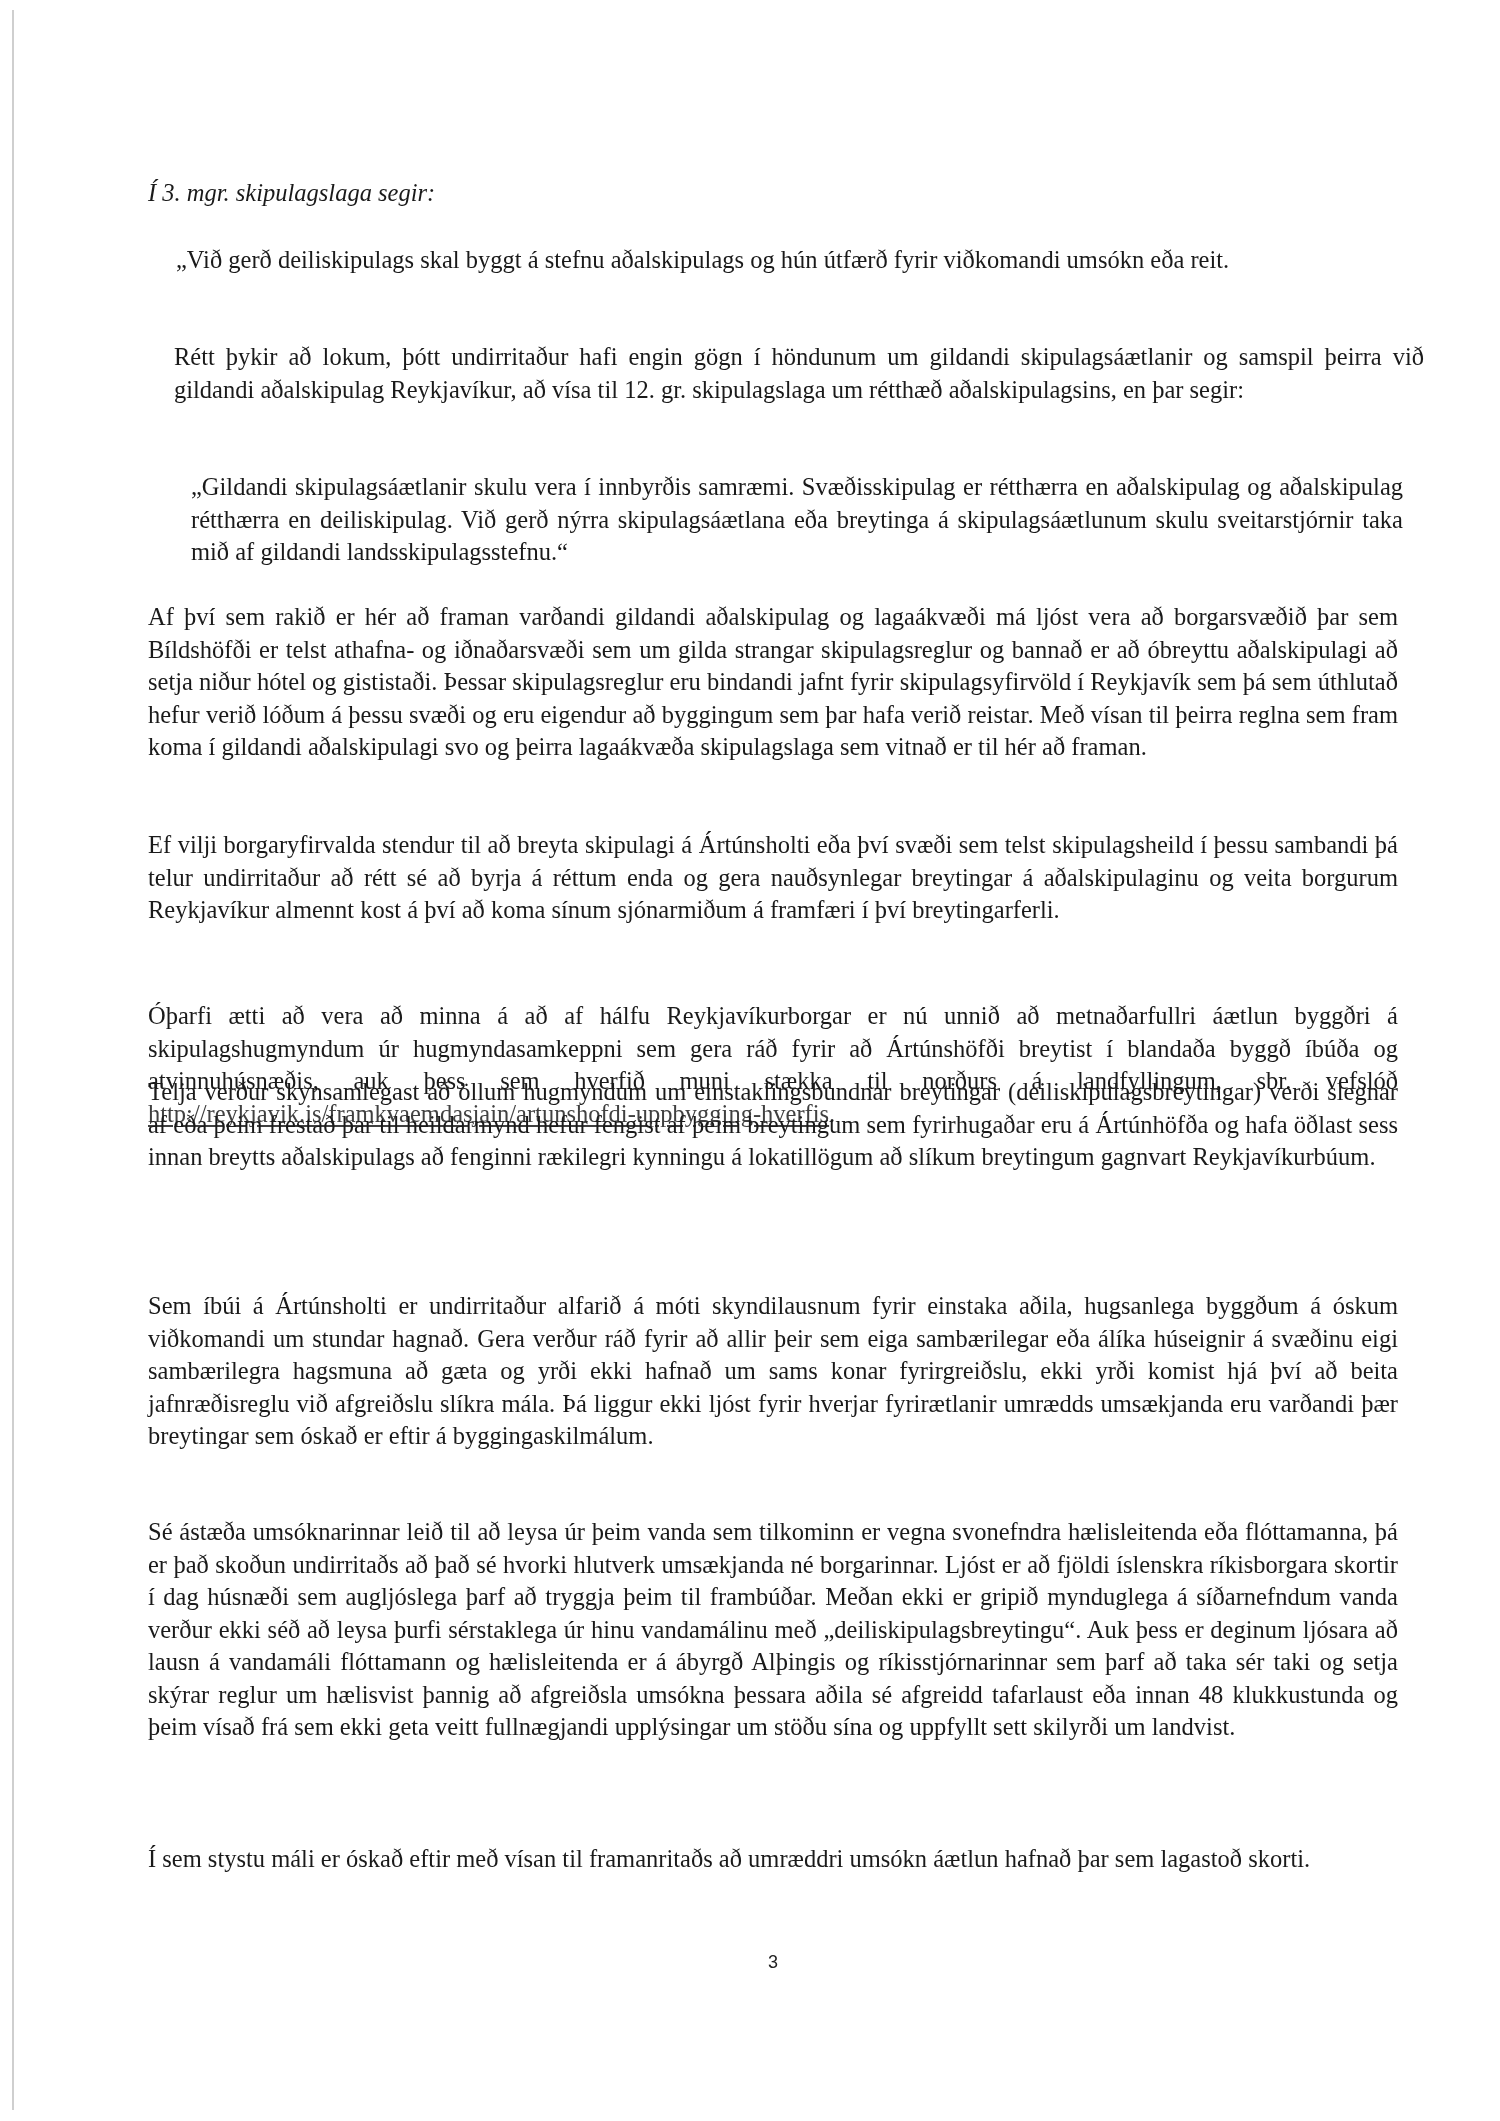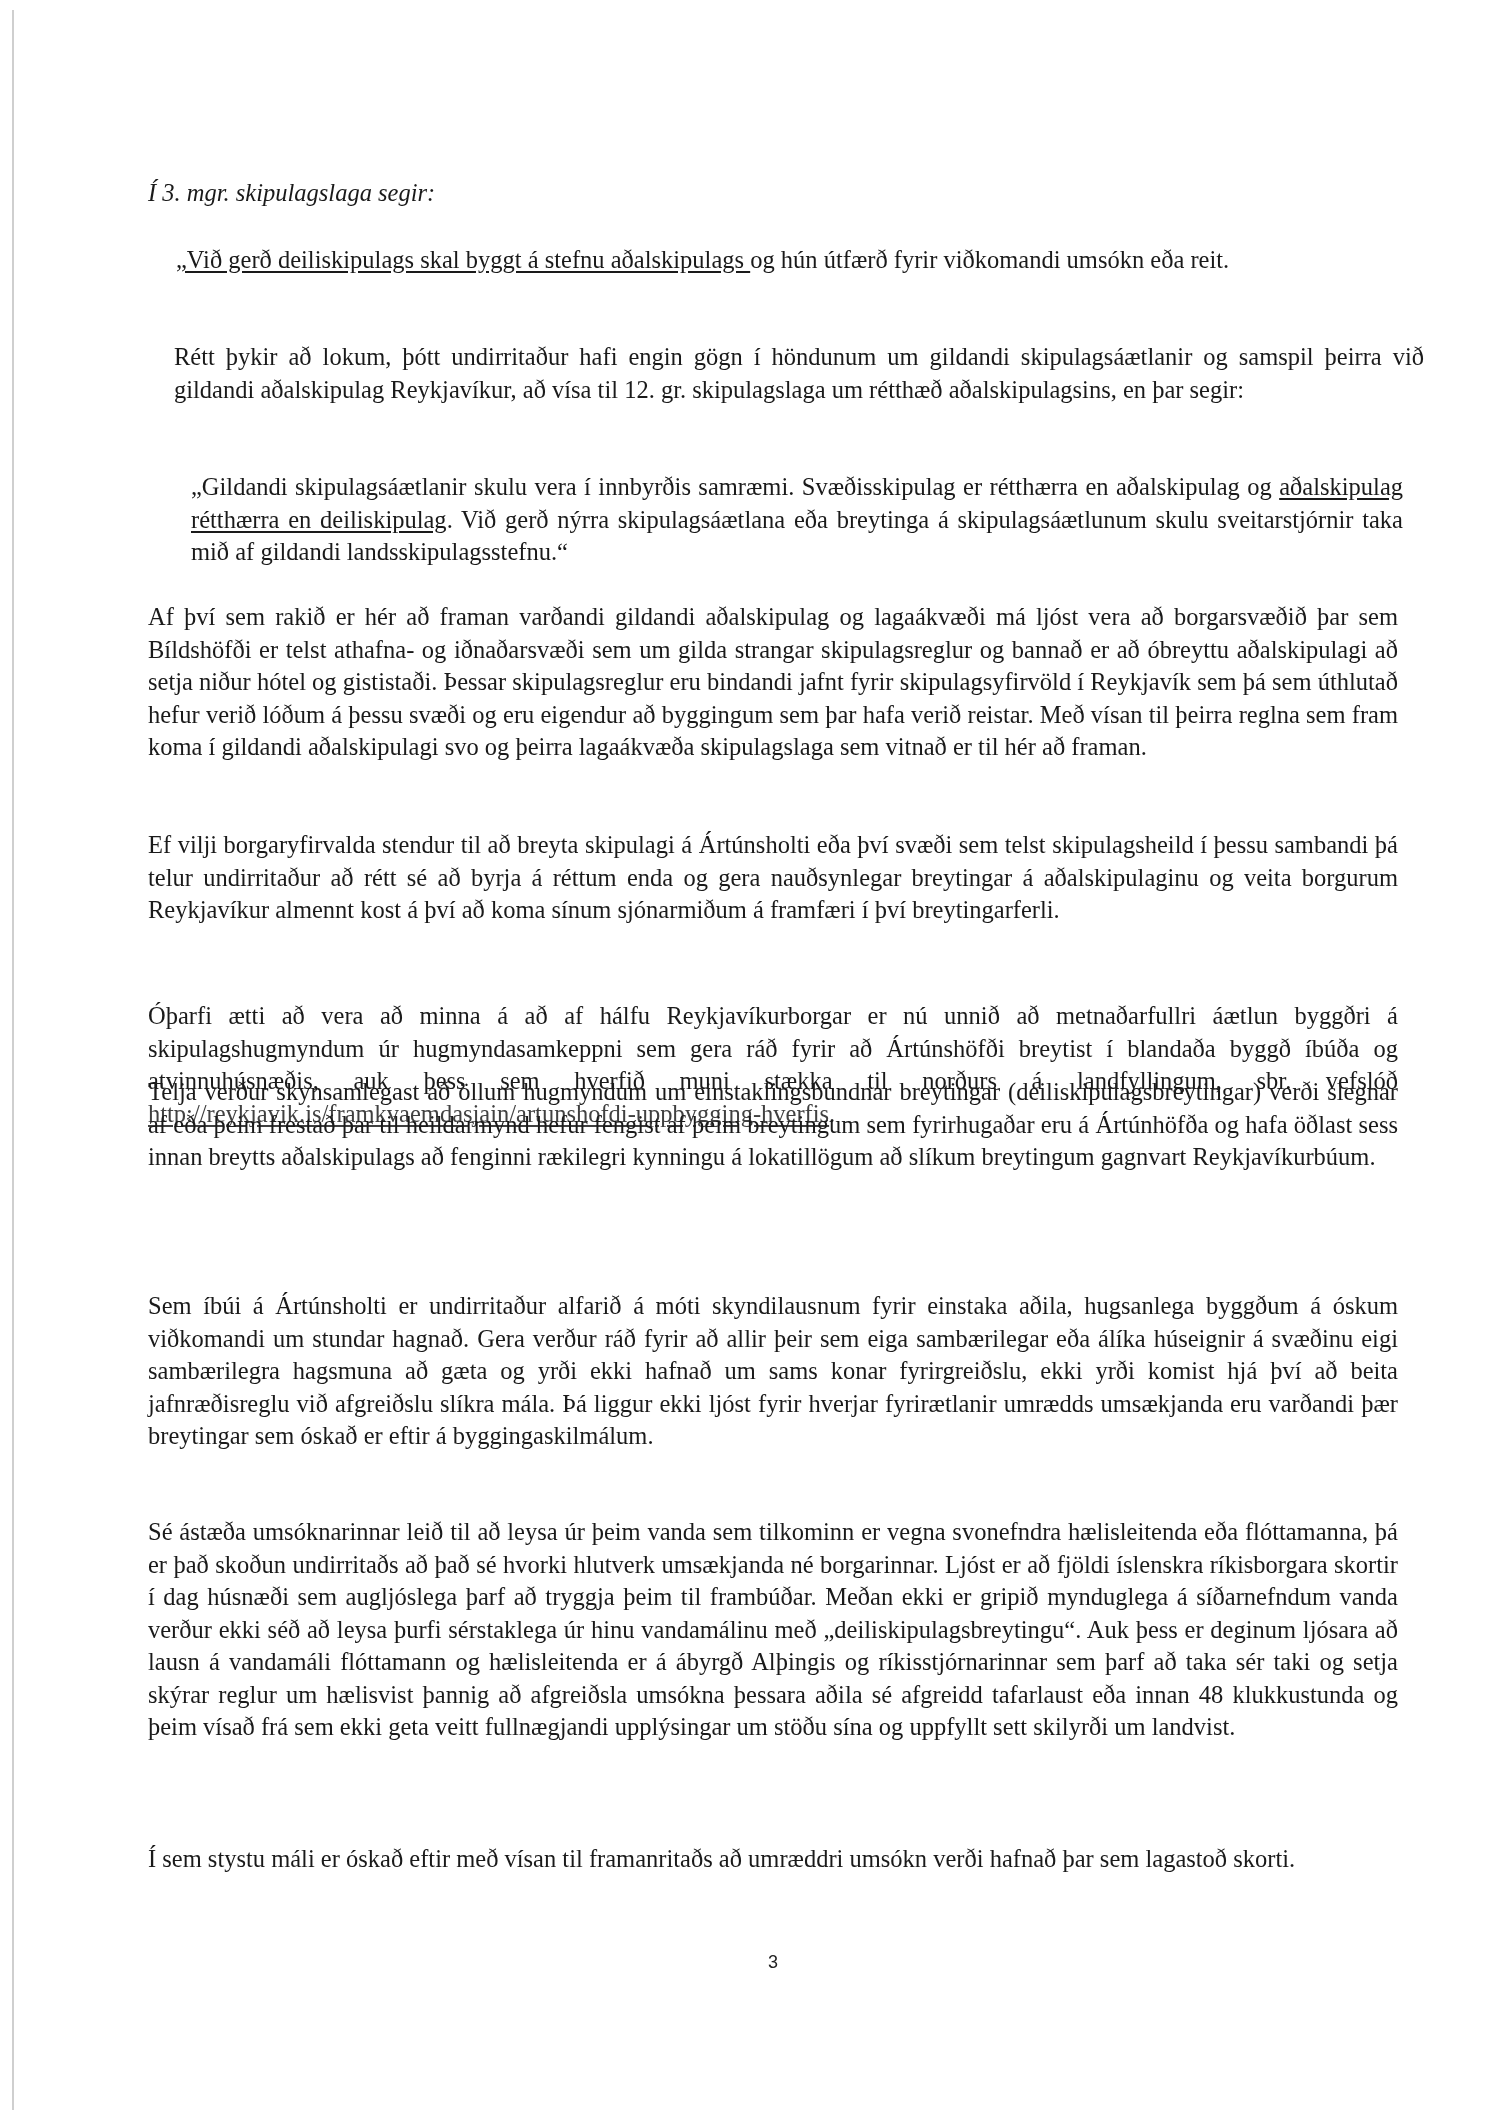--- a/index.html
+++ b/index.html
@@ -40,21 +40,20 @@
     }
     .indent {
       left: 28px;
       width: 1222px;
     }
     .quote {
       left: 43px;
       width: 1212px;
     }
     .u {
-      text-decoration: underline;
       text-underline-offset: 3px;
       margin-top: 8px;
     }
     .link {
       text-decoration: underline;
       text-underline-offset: 3px;
       color: #404040;
     }
     .page-number {
       position: absolute;
@@ -87,16 +86,16 @@
   <p style="top:829px;">Ef vilji borgaryfirvalda stendur til að breyta skipulagi á Ártúnsholti eða því svæði sem telst skipulagsheild í þessu sambandi þá telur undirritaður að rétt sé að byrja á réttum enda og gera nauðsynlegar breytingar á aðalskipulaginu og veita borgurum Reykjavíkur almennt kost á því að koma sínum sjónarmiðum á framfæri í því breytingarferli.</p>
 
   <p style="top:1000px;"><span>Óþarfi ætti að vera að minna á að af hálfu Reykjavíkurborgar er nú unnið að metnaðarfullri áætlun byggðri á skipulagshugmyndum úr hugmyndasamkeppni sem gera ráð fyrir að Ártúnshöfði breytist í blandaða byggð íbúða og atvinnuhúsnæðis, auk þess sem hverfið muni stækka til norðurs á landfyllingum, sbr. vefslóð </span><a class="link">http://reykjavik.is/framkvaemdasjain/artunshofdi-uppbygging-hverfis</a><span>.</span></p>
 
   <p style="top:1076px;">Telja verður skynsamlegast að öllum hugmyndum um einstaklingsbundnar breytingar (deiliskipulagsbreytingar) verði slegnar af eða þeim frestað þar til heildarmynd hefur fengist af þeim breytingum sem fyrirhugaðar eru á Ártúnhöfða og hafa öðlast sess innan breytts aðalskipulags að fenginni rækilegri kynningu á lokatillögum að slíkum breytingum gagnvart Reykjavíkurbúum.</p>
 
   <p style="top:1290px;">Sem íbúi á Ártúnsholti er undirritaður alfarið á móti skyndilausnum fyrir einstaka aðila, hugsanlega byggðum á óskum viðkomandi um stundar hagnað. Gera verður ráð fyrir að allir þeir sem eiga sambærilegar eða álíka húseignir á svæðinu eigi sambærilegra hagsmuna að gæta og yrði ekki hafnað um sams konar fyrirgreiðslu, ekki yrði komist hjá því að beita jafnræðisreglu við afgreiðslu slíkra mála. Þá liggur ekki ljóst fyrir hverjar fyrirætlanir umrædds umsækjanda eru varðandi þær breytingar sem óskað er eftir á byggingaskilmálum.</p>
 
   <p style="top:1516px;">Sé ástæða umsóknarinnar leið til að leysa úr þeim vanda sem tilkominn er vegna svonefndra hælisleitenda eða flóttamanna, þá er það skoðun undirritaðs að það sé hvorki hlutverk umsækjanda né borgarinnar. Ljóst er að fjöldi íslenskra ríkisborgara skortir í dag húsnæði sem  augljóslega þarf að tryggja þeim til frambúðar. Meðan ekki er gripið mynduglega á síðarnefndum vanda verður ekki séð að leysa þurfi sérstaklega úr hinu vandamálinu með „deiliskipulagsbreytingu“. Auk þess er deginum ljósara að lausn á vandamáli flóttamann og hælisleitenda er á ábyrgð Alþingis og ríkisstjórnarinnar sem þarf að taka sér taki og setja skýrar reglur um hælisvist þannig að afgreiðsla umsókna þessara aðila sé afgreidd tafarlaust eða innan 48 klukkustunda og þeim vísað frá sem ekki geta veitt fullnægjandi upplýsingar um stöðu sína og uppfyllt sett skilyrði um landvist.</p>
 
-  <p style="top:1843px;">Í sem stystu máli er óskað eftir með vísan til framanritaðs að umræddri umsókn verði hafnað þar sem lagastoð skorti.</p>
+  <p style="top:1843px;">Í sem stystu máli er óskað eftir með vísan til framanritaðs að umræddri umsókn áætlun hafnað þar sem lagastoð skorti.</p>
 
   <div class="page-number">3</div>
 </div>
 
 </body></html>

